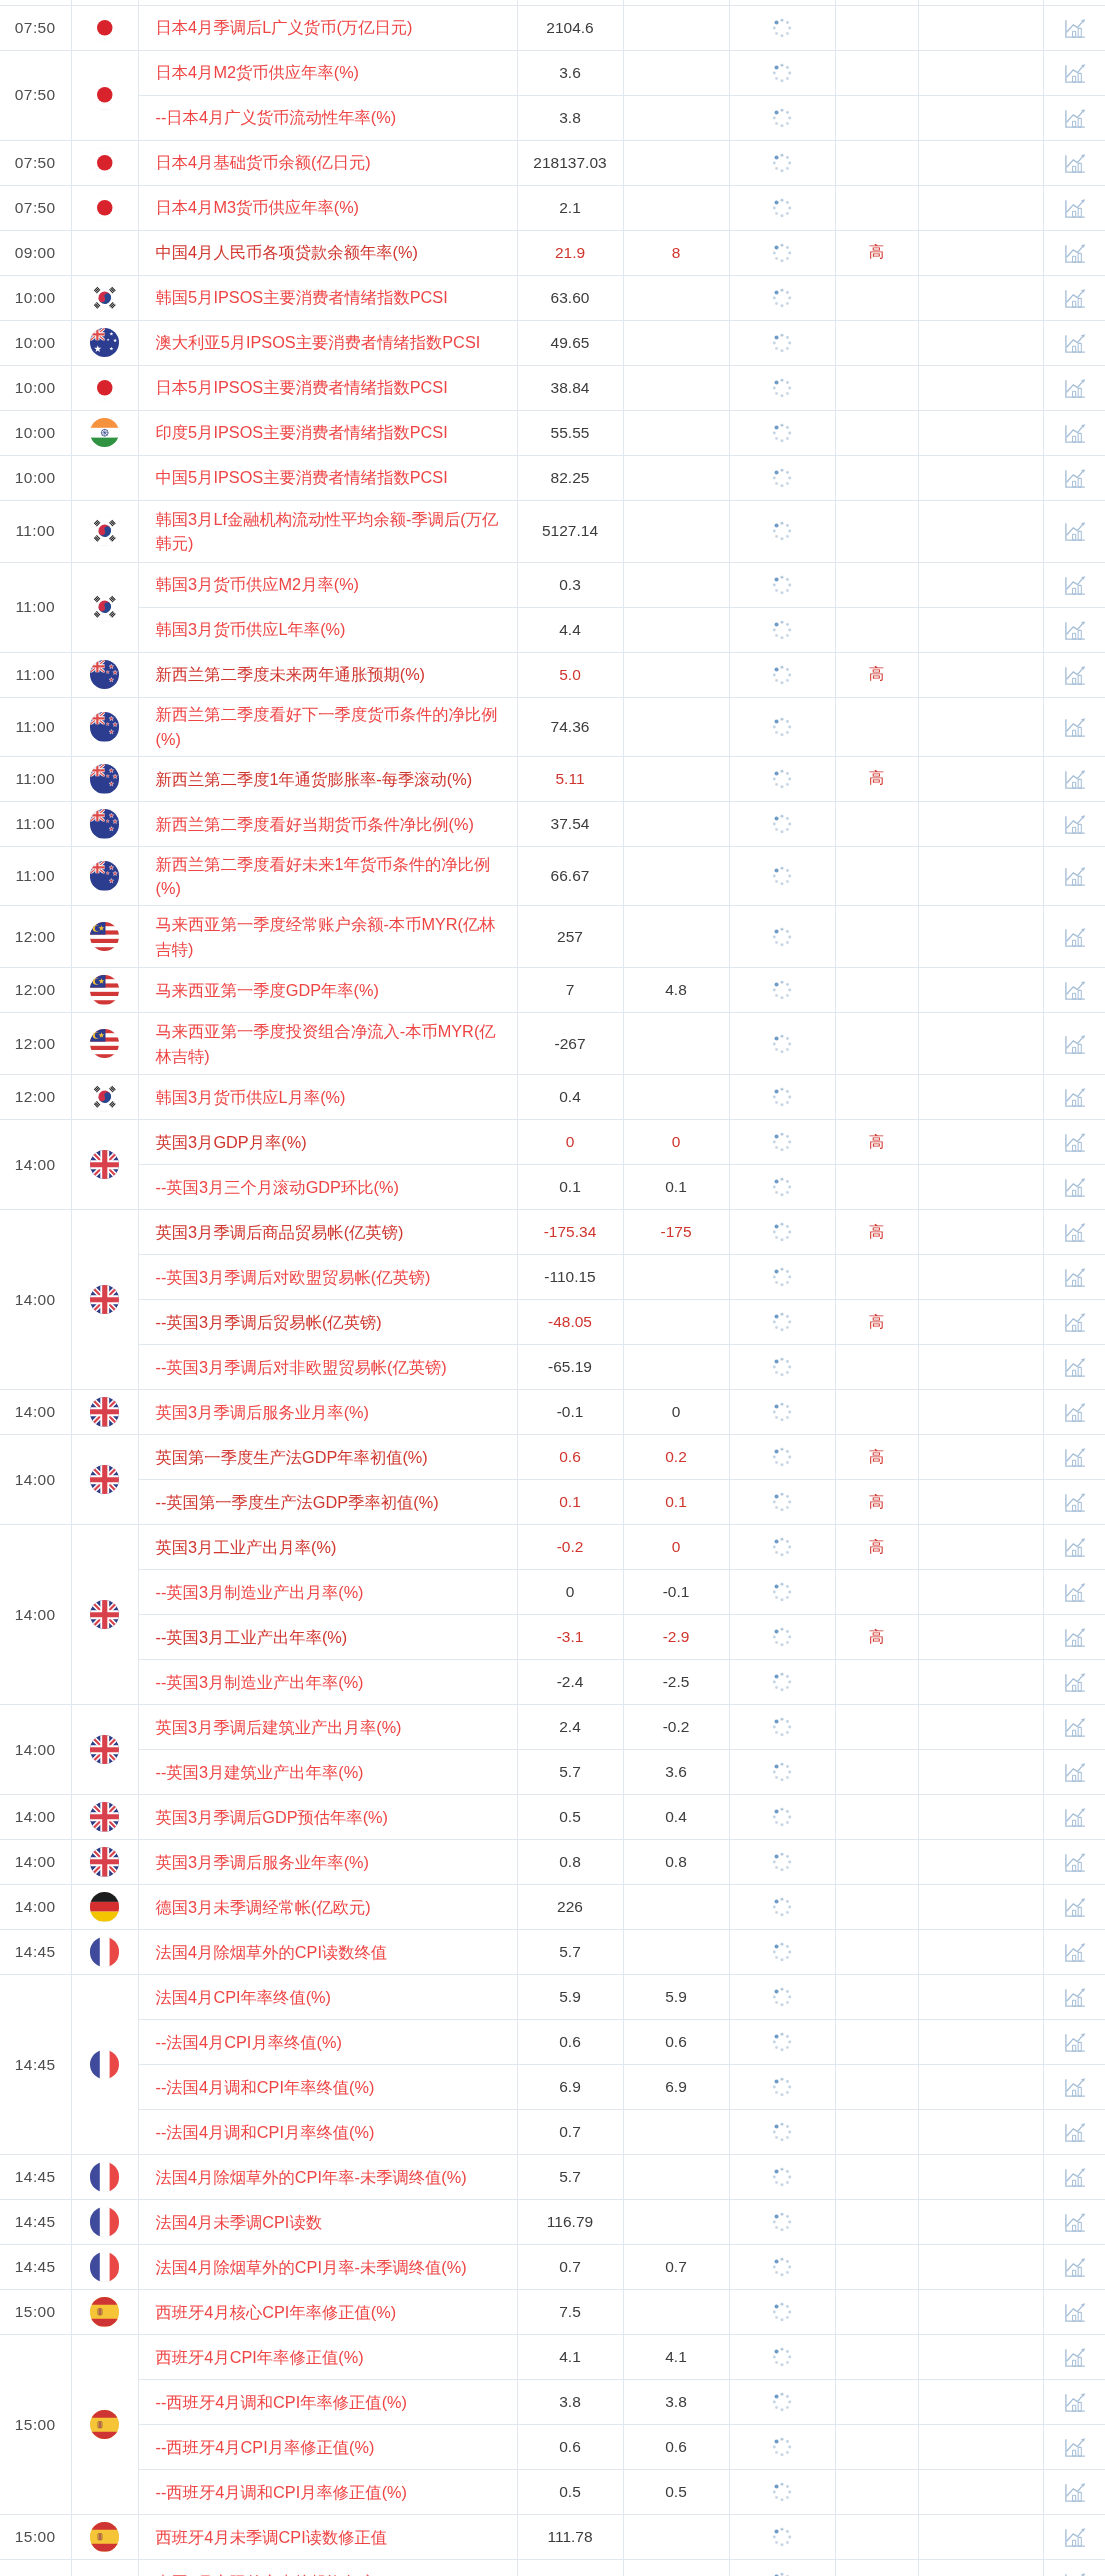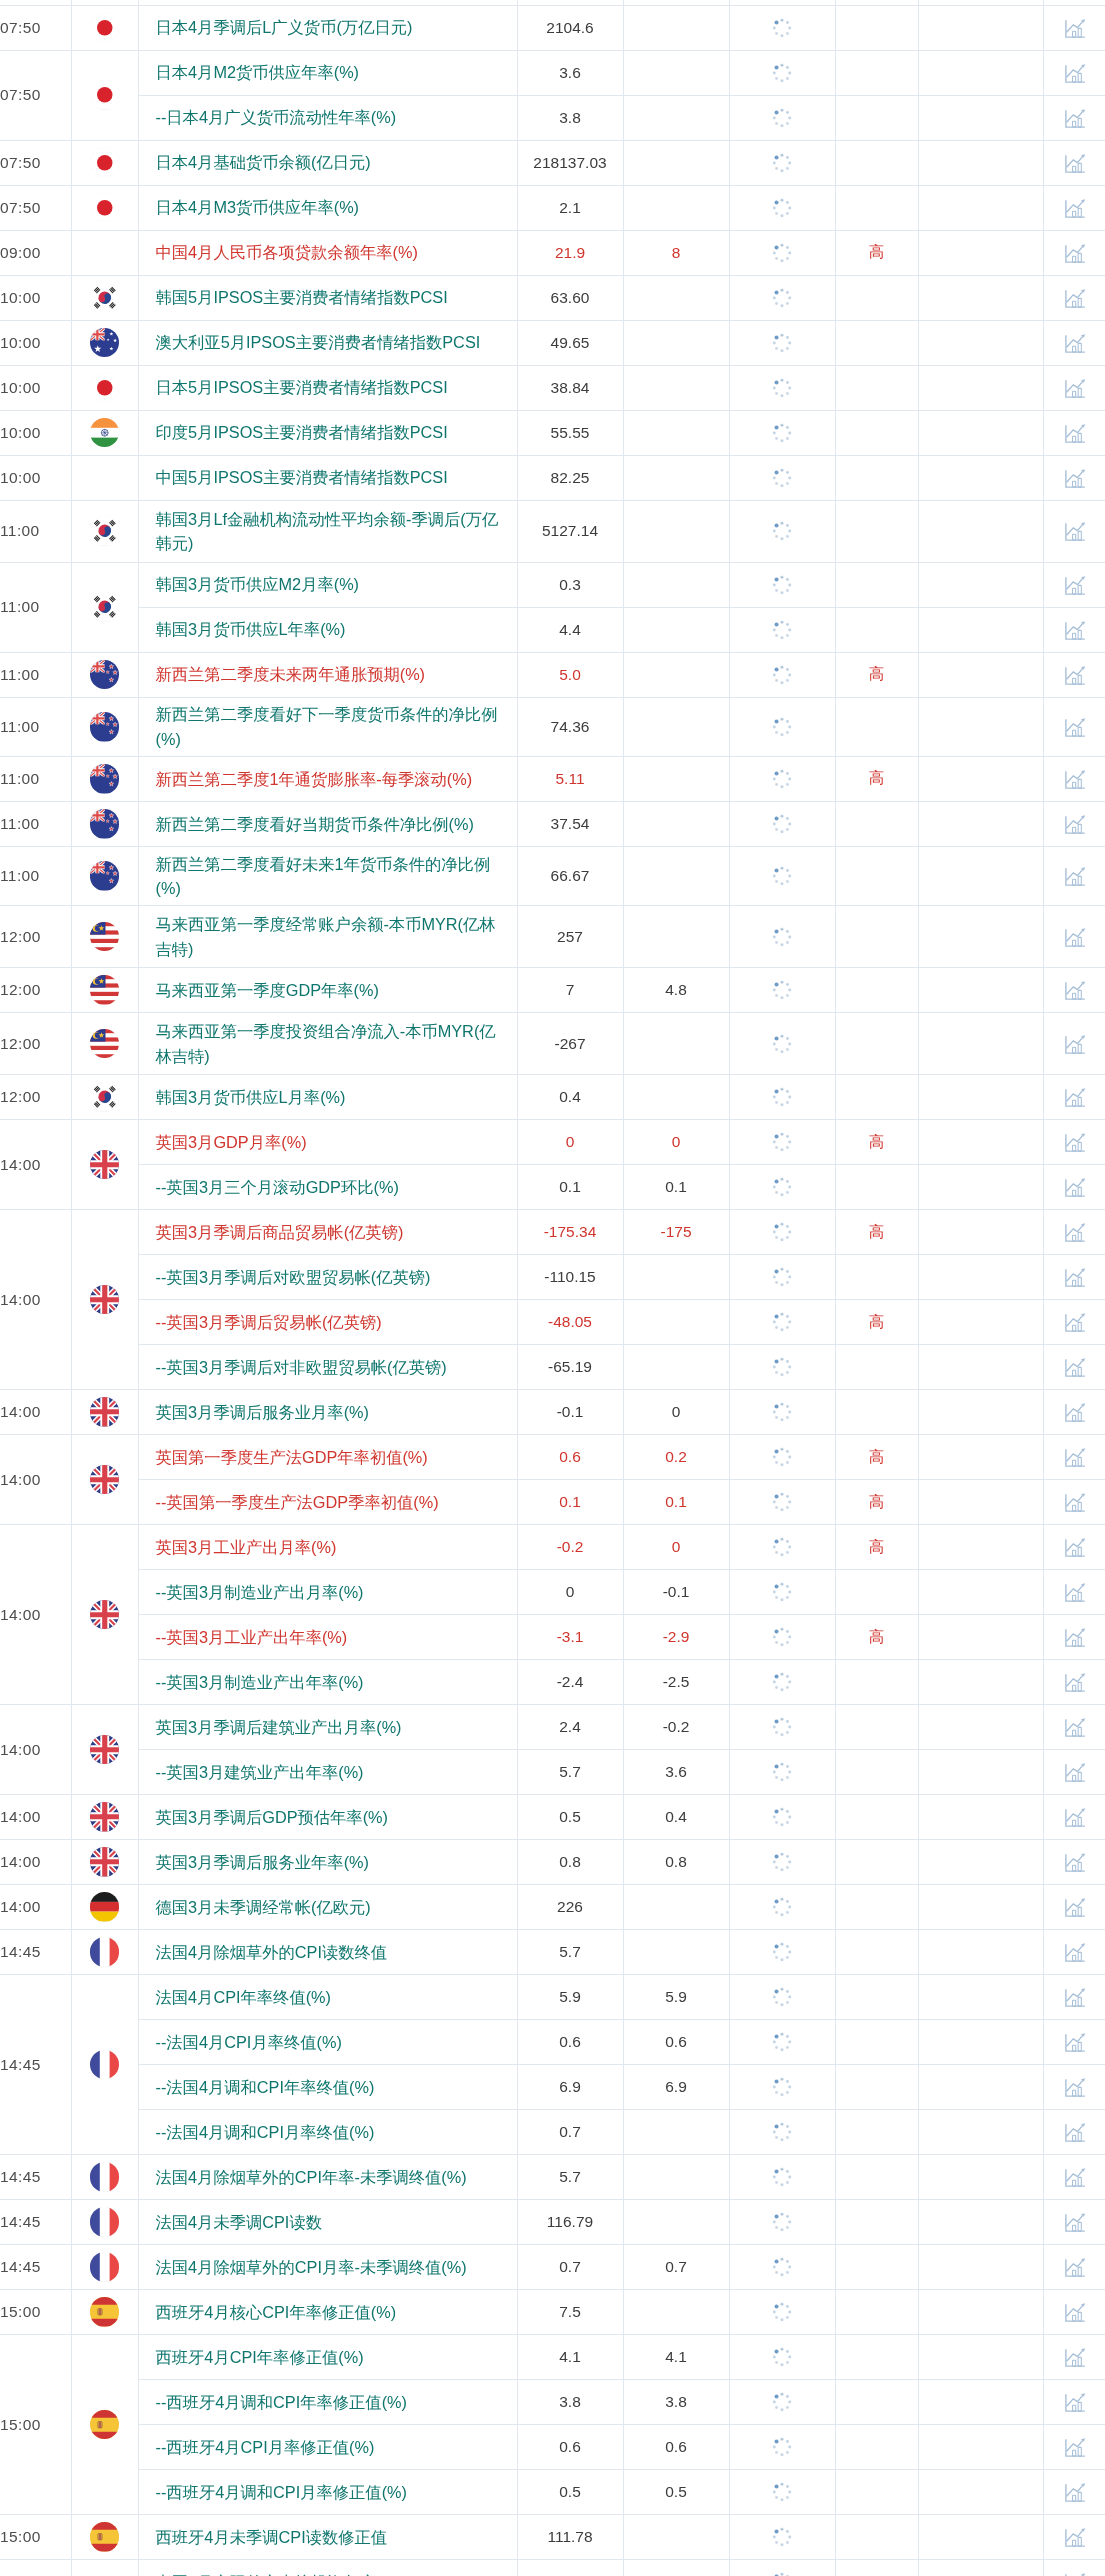--- a/index.html
+++ b/index.html
@@ -2,23 +2,23 @@
 <html style="font-size:12.4px"><head>
 <meta charset="utf-8">
 <style>
   html,body{margin:0;padding:0;background:#fff;}
   body{width:1106px;height:2576px;overflow:hidden;font-family:"Liberation Sans","DejaVu Sans",sans-serif;}
   table{border-collapse:collapse;border-style:hidden;width:1106px;table-layout:fixed;background:#fff;}
   td{border:0.8px solid #e0e7ee;padding:0;vertical-align:middle;background:#fff;}
   tr.r{height:45px;}
   tr.tall{height:62px;}
   tr.stub td{height:4.7px;}
-  .c-time{text-align:left;color:#4d4d4d;font-size:15.5px;letter-spacing:0.4px;}
+  .c-time{text-align:center;color:#4d4d4d;font-size:15.5px;letter-spacing:0.4px;}
   .c-flag{text-align:center;}
-  .c-event{text-align:left;padding:4.7px 11px 4.7px 17px;font-size:16.3px;color:#0f766e;line-height:1.5;}
+  .c-event{text-align:left;padding:4.7px 11px 4.7px 17px;font-size:16.3px;color:#ef4444;line-height:1.5;}
   .c-num{text-align:center;font-size:15.5px;color:#3c3c3c;}
   .c-imp{text-align:center;font-size:15.5px;}
   .c-spin,.c-chart{text-align:center;}
   .hl{color:#d0352e;font-weight:normal;}
   .flag{display:inline-block;width:29.5px;height:29.5px;border-radius:50%;overflow:hidden;vertical-align:middle;box-shadow:inset 0 0 0 0.8px rgba(0,0,0,0.08);}
   .flag svg{display:block;width:29.5px;height:29.5px;}
   .icon{display:inline-block;width:28px;height:28px;vertical-align:middle;}
   .icon svg{display:block;width:28px;height:28px;}
 </style>
 </head>

